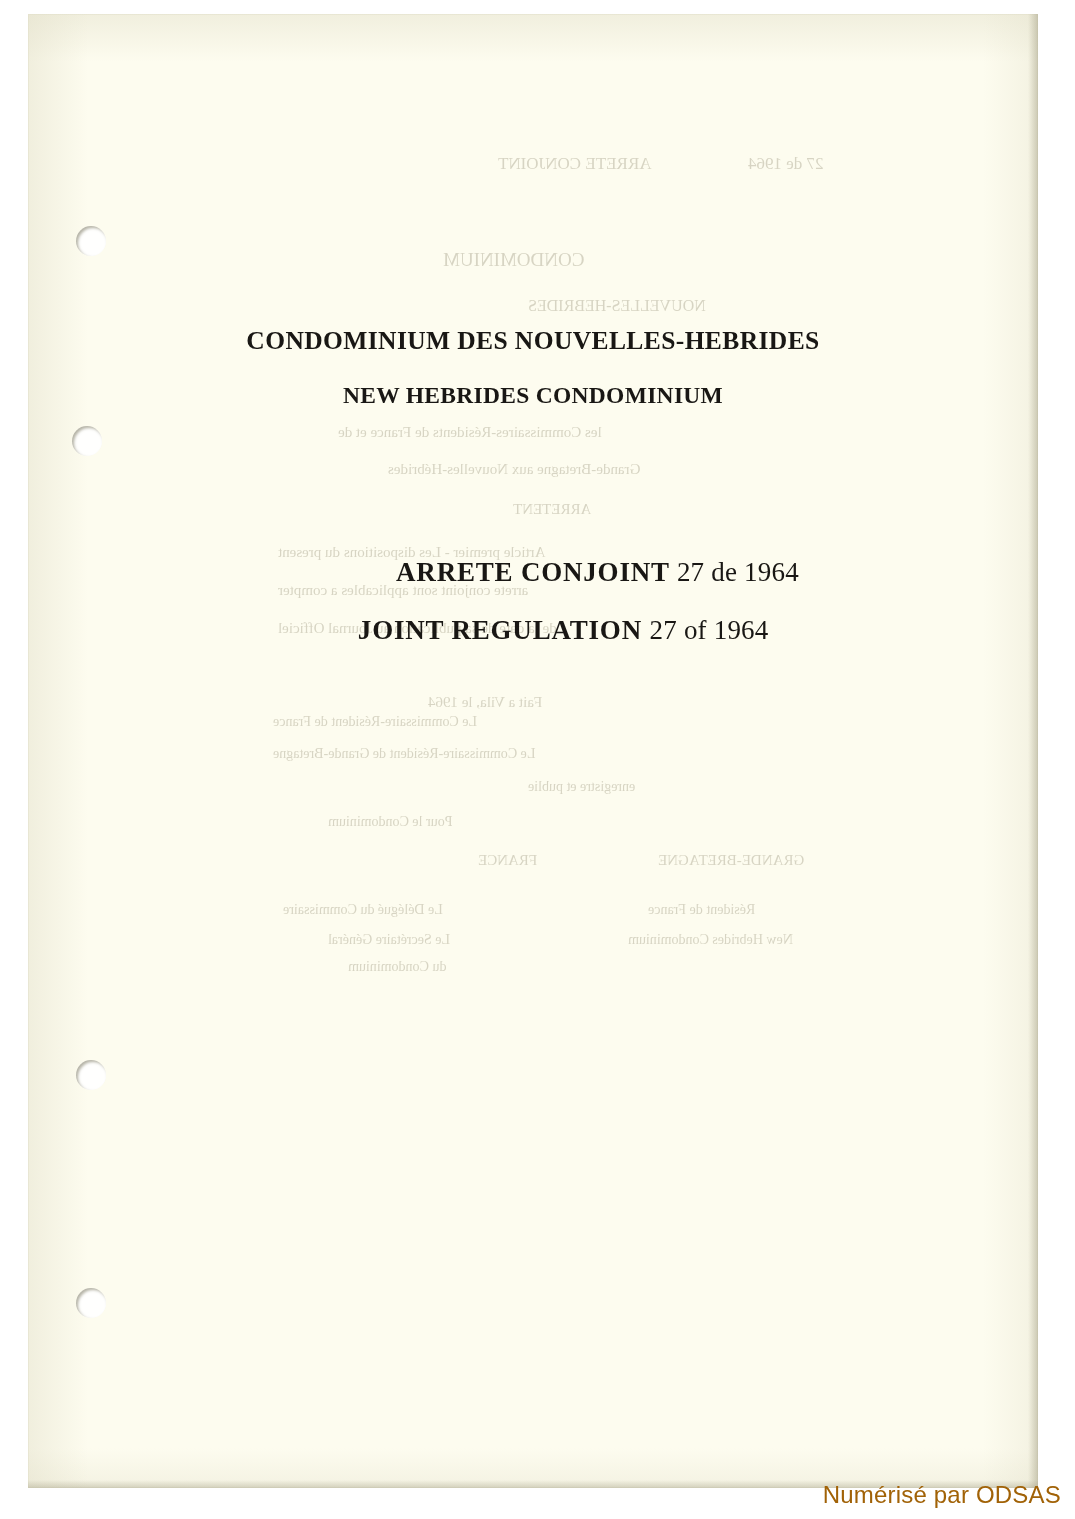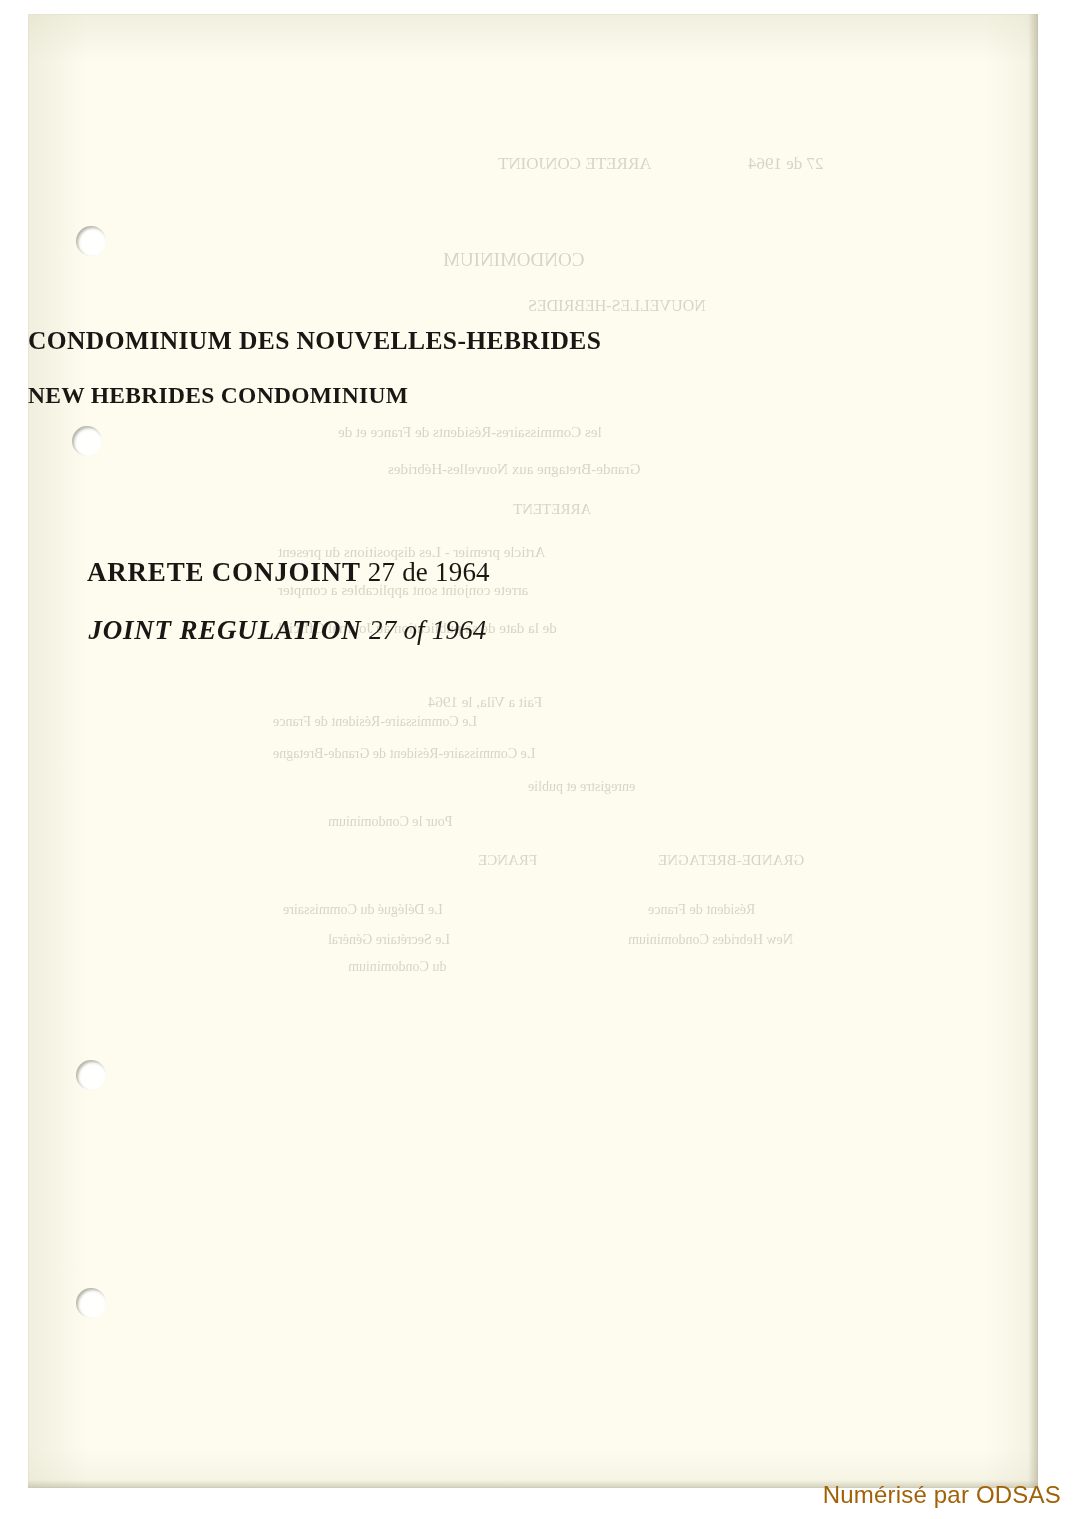--- a/index.html
+++ b/index.html
@@ -101,47 +101,48 @@
   .content {
     position: absolute;
     left: 0;
     top: 0;
     width: 1010px;
     height: 1474px;
   }
   .line {
     position: absolute;
     width: 100%;
+    text-align: center;
     color: #191714;
     white-space: pre;
   }
   .title-1 {
     top: 312px;
     font-size: 25.5px;
     letter-spacing: 0.4px;
     font-weight: 700;
   }
   .title-2 {
     top: 368px;
     font-size: 23.5px;
     letter-spacing: 0.3px;
     font-weight: 700;
   }
   .subtitle-1 {
     top: 512px;
     font-size: 27px;
     letter-spacing: 0.8px;
     font-weight: 700;
+    padding-left: 35px;
   }
   .subtitle-2 {
     top: 570px;
     font-size: 27px;
     letter-spacing: 0.8px;
     font-weight: 700;
-    font-style: italic;
   }
   .subtitle-1 .num, .subtitle-2 .num {
     font-weight: 400;
     letter-spacing: 0.2px;
   }
 
   
   .footer-note {
     position: absolute;
     right: 14px;

